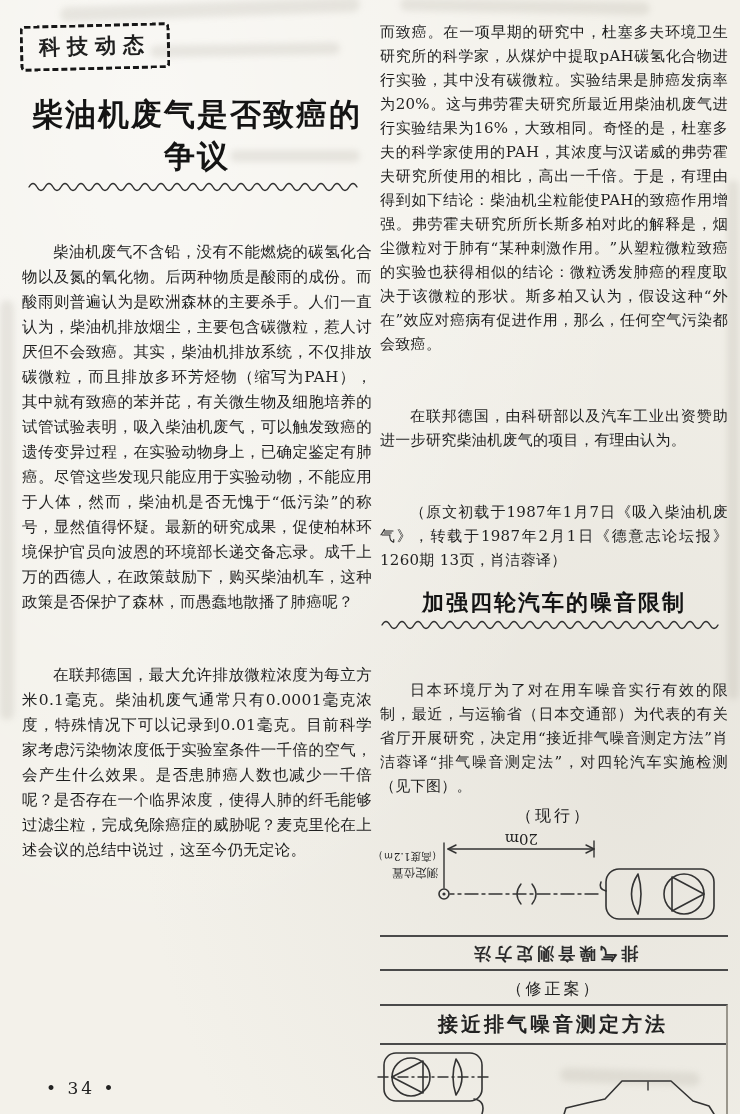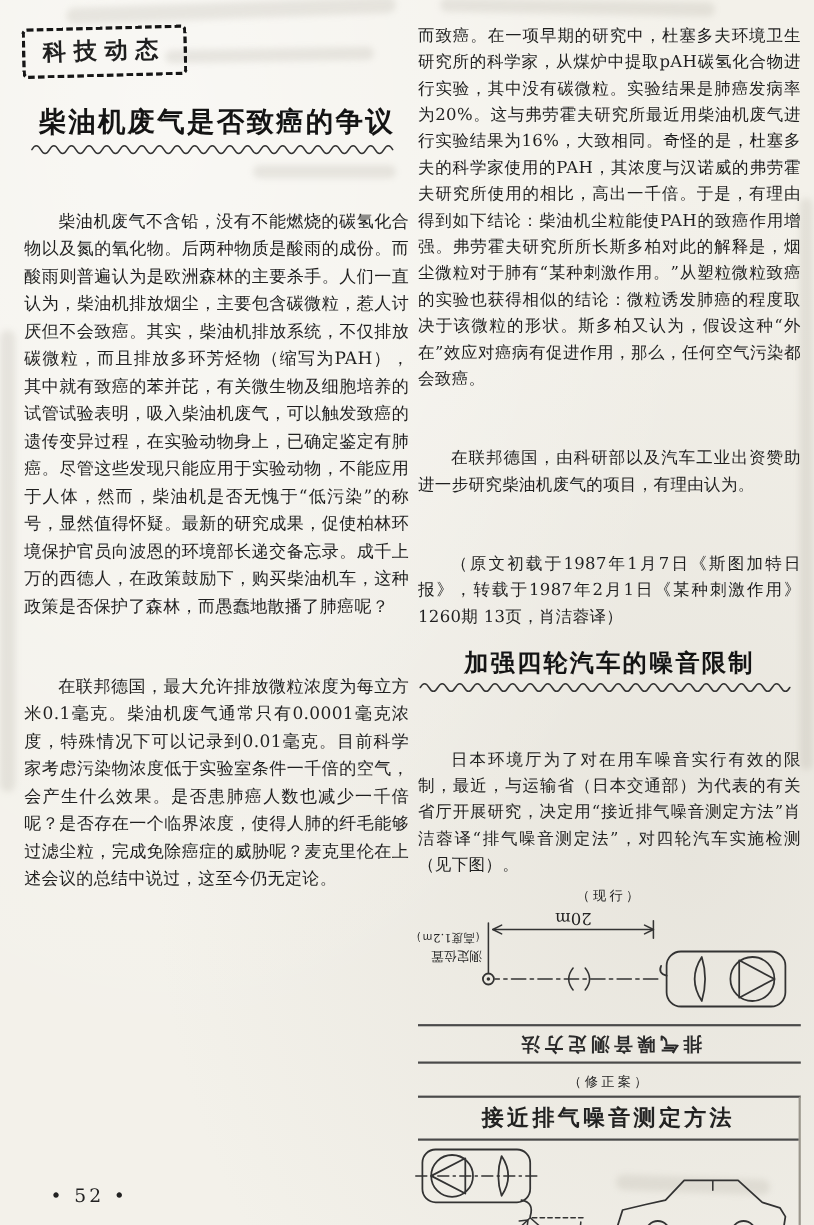--- a/index.html
+++ b/index.html
@@ -14,30 +14,30 @@
   }
   .smudge{position:absolute; background:#aba69a; opacity:.22; filter:blur(3px); border-radius:10px;}
   .col-left{position:absolute; left:22px; top:24px; width:350px;}
   .col-right{position:absolute; left:380px; top:20px; width:348px;}
   .stamp{
     display:inline-block; border:3px dashed #161616; border-radius:5px;
     padding:5px 16px 7px; font-size:21px; font-weight:bold; letter-spacing:7px;
     transform:rotate(-1.5deg); font-family:"DejaVu Sans", sans-serif; margin-left:-2px;
   }
   .a-title{
-    margin:24px 0 4px; text-align:center; font-size:25px; font-weight:bold;
+    margin:24px 0 4px; text-align:center; font-size:31px; font-weight:bold;
     letter-spacing:2px; font-family:"DejaVu Sans", sans-serif; color:#141414;
   }
   .a2-title{margin:16px 0 2px; font-size:22px;}
   .wavy{display:block; margin:0 auto 12px;}
   p{margin:0; font-size:15.5px; line-height:25px; text-align:justify; letter-spacing:.3px;}
   .col-right p{font-size:15px; line-height:24px;}
   .indent{text-indent:2em;margin-top:48px;}
   .credit{font-size:14.5px;}
-  .fig-label{text-align:center; font-size:12px; margin:8px 0 4px; letter-spacing:3px;}
+  .fig-label{text-align:center; font-size:16px; margin:8px 0 4px; letter-spacing:3px;}
   .flip{transform:rotate(180deg);}
   .fig-current{width:344px; height:100px;}
   .caption-strip{
     border-top:2px solid #4a4a4a; border-bottom:2px solid #4a4a4a; height:32px;
     display:flex; align-items:center; justify-content:center; margin-top:4px;
   }
   .caption-strip span{display:inline-block; transform:rotate(180deg);
     font-size:17px; font-weight:bold; letter-spacing:4px; color:#2a2a2a;}
   .fig-proposed{margin-top:4px; border-top:2px solid #4a4a4a; border-right:2px solid #9a968c; padding-top:3px;}
   .fig-title{
@@ -75,21 +75,21 @@
       <path class="skd" d="M0 5 q4 -7 8 0 t8 0 t8 0 t8 0 t8 0 t8 0 t8 0 t8 0 t8 0 t8 0 t8 0 t8 0 t8 0 t8 0 t8 0 t8 0 t8 0 t8 0 t8 0 t8 0 t8 0 t8 0 t8 0 t8 0 t8 0 t8 0 t8 0 t8 0 t8 0 t8 0 t8 0 t8 0 t8 0 t8 0 t8 0 t8 0 t8 0 t8 0 t8 0 t8 0 t8 0"></path>
     </svg>
 
     <p class="indent">柴油机废气不含铅，没有不能燃烧的碳氢化合物以及氮的氧化物。后两种物质是酸雨的成份。而酸雨则普遍认为是欧洲森林的主要杀手。人们一直认为，柴油机排放烟尘，主要包含碳微粒，惹人讨厌但不会致癌。其实，柴油机排放系统，不仅排放碳微粒，而且排放多环芳烃物（缩写为PAH），其中就有致癌的苯并芘，有关微生物及细胞培养的试管试验表明，吸入柴油机废气，可以触发致癌的遗传变异过程，在实验动物身上，已确定鉴定有肺癌。尽管这些发现只能应用于实验动物，不能应用于人体，然而，柴油机是否无愧于“低污染”的称号，显然值得怀疑。最新的研究成果，促使柏林环境保护官员向波恩的环境部长递交备忘录。成千上万的西德人，在政策鼓励下，购买柴油机车，这种政策是否保护了森林，而愚蠢地散播了肺癌呢？</p>
     <p class="indent">在联邦德国，最大允许排放微粒浓度为每立方米0.1毫克。柴油机废气通常只有0.0001毫克浓度，特殊情况下可以记录到0.01毫克。目前科学家考虑污染物浓度低于实验室条件一千倍的空气，会产生什么效果。是否患肺癌人数也减少一千倍呢？是否存在一个临界浓度，使得人肺的纤毛能够过滤尘粒，完成免除癌症的威胁呢？麦克里伦在上述会议的总结中说过，这至今仍无定论。</p>
   </div>
 
   <div class="col-right">
     <p>而致癌。在一项早期的研究中，杜塞多夫环境卫生研究所的科学家，从煤炉中提取pAH碳氢化合物进行实验，其中没有碳微粒。实验结果是肺癌发病率为20%。这与弗劳霍夫研究所最近用柴油机废气进行实验结果为16%，大致相同。奇怪的是，杜塞多夫的科学家使用的PAH，其浓度与汉诺威的弗劳霍夫研究所使用的相比，高出一千倍。于是，有理由得到如下结论：柴油机尘粒能使PAH的致癌作用增强。弗劳霍夫研究所所长斯多柏对此的解释是，烟尘微粒对于肺有“某种刺激作用。”从塑粒微粒致癌的实验也获得相似的结论：微粒诱发肺癌的程度取决于该微粒的形状。斯多柏又认为，假设这种“外在”效应对癌病有促进作用，那么，任何空气污染都会致癌。</p>
     <p class="indent">在联邦德国，由科研部以及汽车工业出资赞助进一步研究柴油机废气的项目，有理由认为。</p>
-    <p class="indent credit">（原文初载于1987年1月7日《斯图加特日报》，转载于1987年2月1日《某种刺激作用》1260期  13页，肖洁蓉译）</p>
+    <p class="indent credit">（原文初载于1987年1月7日《吸入柴油机废气》，转载于1987年2月1日《德意志论坛报》1260期  13页，肖洁蓉译）</p>
 
     <h2 class="a-title a2-title">加强四轮汽车的噪音限制</h2>
     <svg class="wavy" width="344" height="10" aria-hidden="true">
       <path class="skd" d="M0 5 q4 -7 8 0 t8 0 t8 0 t8 0 t8 0 t8 0 t8 0 t8 0 t8 0 t8 0 t8 0 t8 0 t8 0 t8 0 t8 0 t8 0 t8 0 t8 0 t8 0 t8 0 t8 0 t8 0 t8 0 t8 0 t8 0 t8 0 t8 0 t8 0 t8 0 t8 0 t8 0 t8 0 t8 0 t8 0 t8 0 t8 0 t8 0 t8 0 t8 0 t8 0 t8 0 t8 0"></path>
     </svg>
 
     <p class="indent">日本环境厅为了对在用车噪音实行有效的限制，最近，与运输省（日本交通部）为代表的有关省厅开展研究，决定用“接近排气噪音测定方法”肖洁蓉译“排气噪音测定法”，对四轮汽车实施检测（见下图）。</p>
 
     <div class="fig-label">（现行）</div>
 
@@ -171,14 +171,14 @@
             <circle class="sk" cx="166" cy="86" r="5"></circle>
             <path class="skd" d="M161 86 h10 M166 81 v10"></path>
           </g>
           <text x="112" y="113" font-size="14">测定位置</text>
           <path class="skd" d="M108 118 H174"></path>
         </svg>
       </div>
     </div>
   </div>
 
-  <div class="page-number">• 52 •</div>
+  <div class="page-number">• 34 •</div>
 </div>
 
 </body></html>

